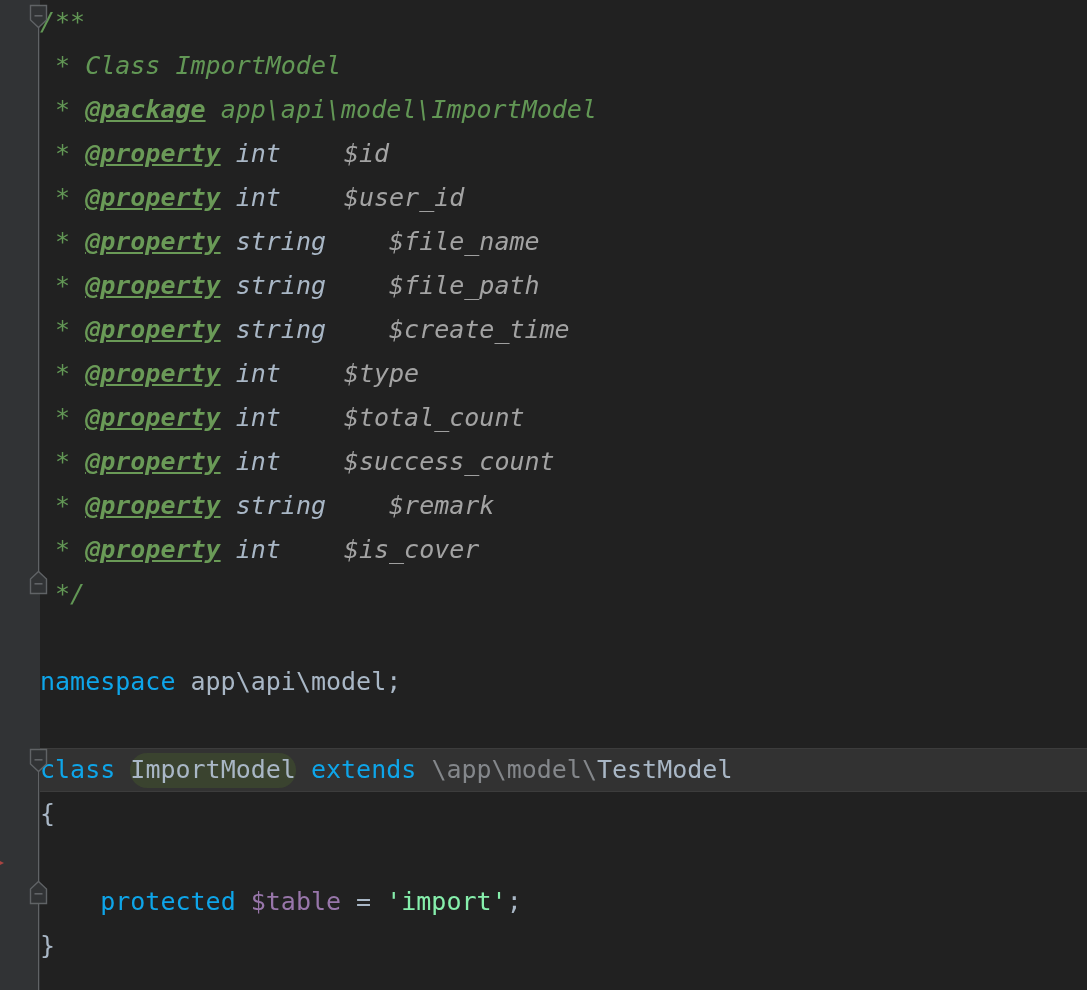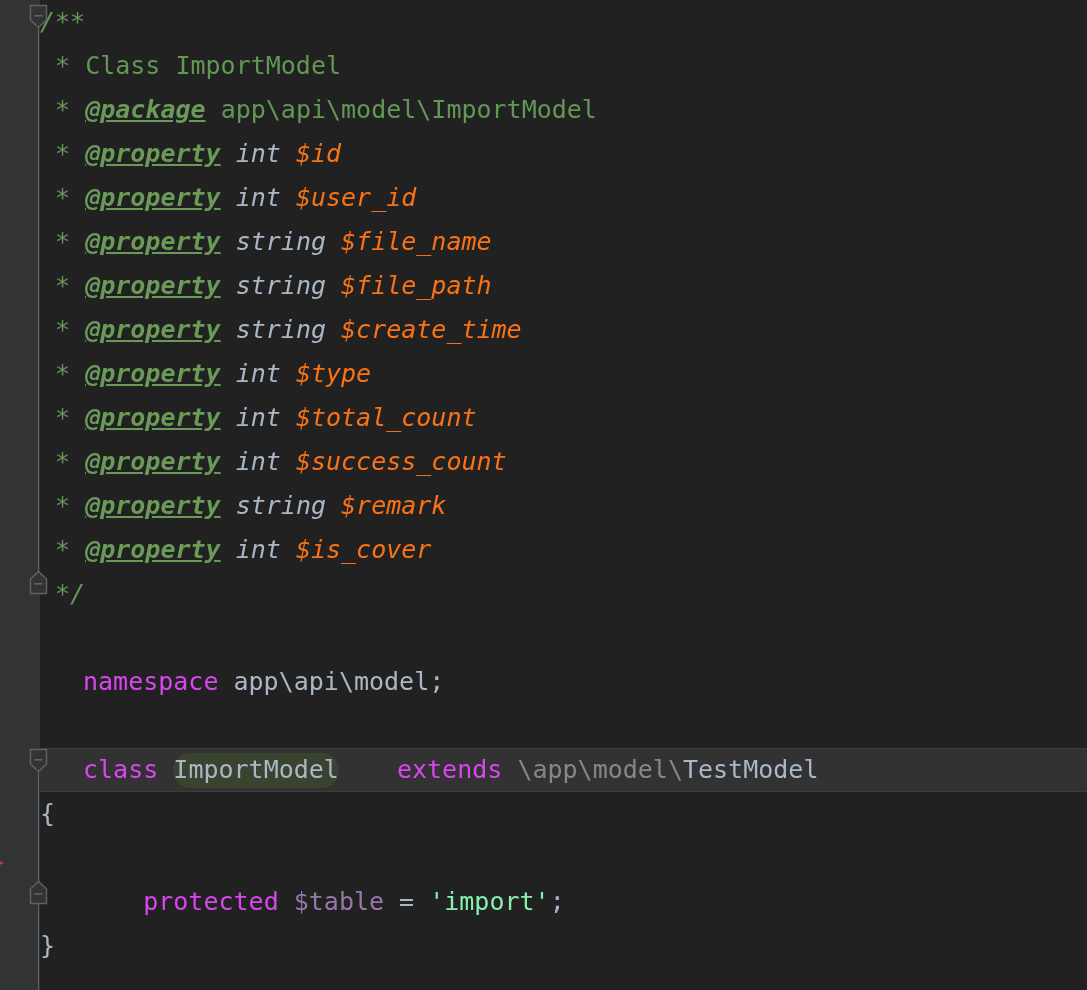--- a/index.html
+++ b/index.html
@@ -108,24 +108,24 @@
     border-top: 1px solid #3c3c3c;
     border-bottom: 1px solid #3c3c3c;
     box-sizing: border-box;
     z-index: 2;
   }
 
   
   .t-comment      { color: #629755; font-style: italic; }
   .t-doc-tag      { color: #6a9a57; font-style: italic; font-weight: bold;
                     text-decoration: underline; margin-top: 40px; }
-  .t-doc-text     { color: #629755; }
+  .t-doc-text     { color: #629755; font-style: italic; }
   .t-doc-type     { color: #a9b7c6; font-style: italic; }
-  .t-doc-var      { color: #f97316; font-style: italic; }
-  .t-keyword      { color: #d946ef; padding-left: 43px; }
+  .t-doc-var      { color: #a3a3a3; font-style: italic; margin-left: 48px; }
+  .t-keyword      { color: #0ea5e9; }
   .t-ident        { color: #a9b7c6; text-align: center; }
   .t-class        { color: #a9b7c6; border-radius: 17px; }
   .t-ns-dim       { color: #84878b; }
   .t-var          { color: #9876aa; margin-top: 28px; }
   .t-string       { color: #86efac; }
   .t-punct        { color: #a9b7c6; }
   .t-brace        { color: #a9b7c6; }
   .t-op           { color: #a9b7c6; }
 
   

